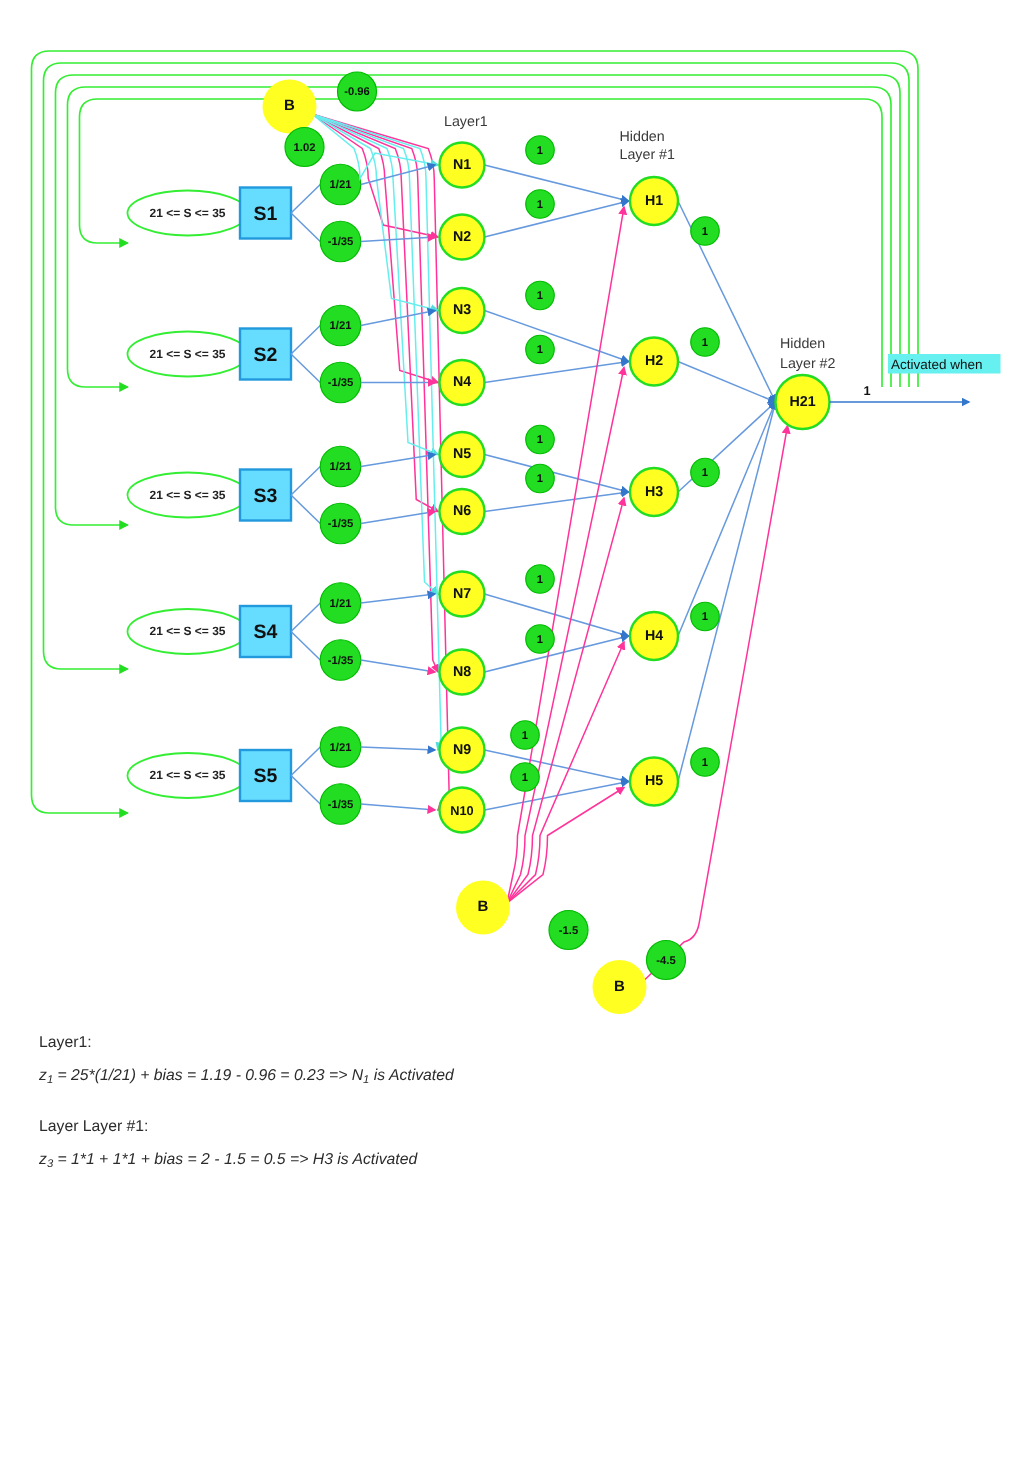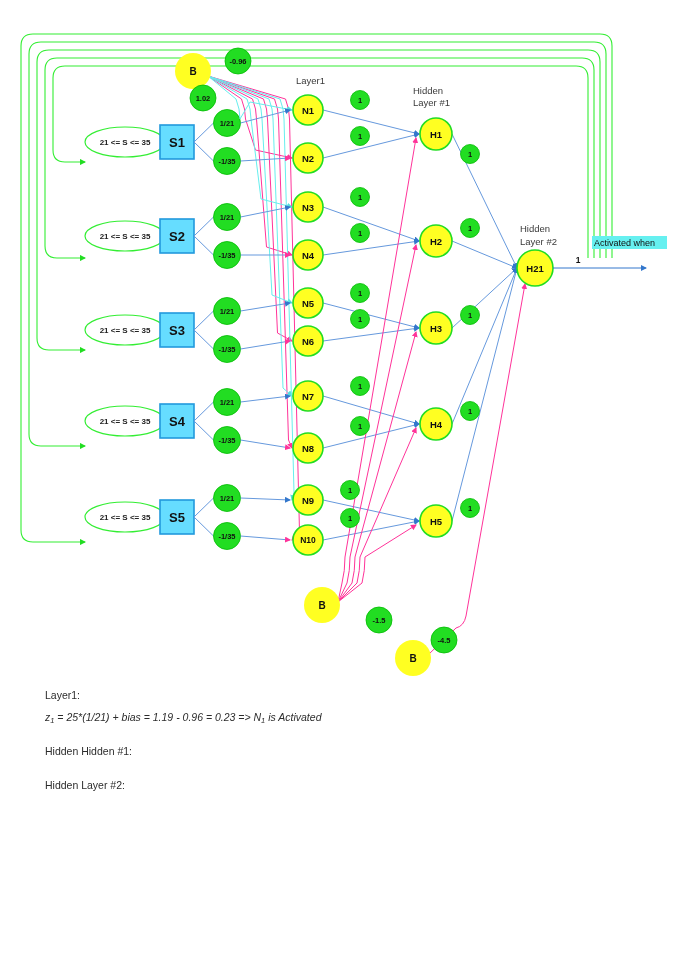--- a/index.html
+++ b/index.html
@@ -5,21 +5,21 @@
   html,body{margin:0;padding:0;background:#ffffff;}
   body{width:676px;height:972px;font-family:"Liberation Sans",sans-serif;overflow:hidden;}
   #root{position:relative;width:676px;height:972px;}
   svg#diagram{position:absolute;left:0;top:0;width:676px;height:676px;}
   .nodeLabel{font-family:"Liberation Sans",sans-serif;font-weight:bold;fill:#111111;text-anchor:middle;dominant-baseline:central;}
   .wLabel{font-family:"Liberation Sans",sans-serif;font-size:7.5px;font-weight:bold;fill:#111111;text-anchor:middle;dominant-baseline:central;}
   .ellipseLabel{font-family:"Liberation Sans",sans-serif;font-size:8px;font-weight:bold;fill:#222222;text-anchor:middle;dominant-baseline:central;}
   .layerCaption{font-family:"Liberation Sans",sans-serif;font-size:9.5px;fill:#3a3a3a;}
   .outWeight{font-family:"Liberation Sans",sans-serif;font-size:8.5px;font-weight:bold;fill:#111111;text-anchor:middle;}
   .actWhen{font-family:"Liberation Sans",sans-serif;font-size:9px;fill:#111111;}
-  #notes{position:absolute;left:45px;top:690px;width:620px;font-size:10.5px;color:#2c2c2c;line-height:1.05;}
+  #notes{position:absolute;left:26px;top:690px;width:620px;font-size:10.5px;color:#2c2c2c;line-height:1.05;}
   #notes .heading{margin:0 0 11px 0;}
   #notes .eq{margin:0 0 11px 0;white-space:nowrap;font-style:italic;}
   #notes .gap{height:12px;}
   sub{font-size:7.5px;vertical-align:baseline;position:relative;top:2px;}
 </style>
 </head>
 <body>
 
 <div id="root">
 
@@ -361,19 +361,19 @@
     <rect x="592" y="236" width="75" height="13" fill="#66F0F0"></rect>
     <text class="actWhen" x="594" y="246">Activated when</text>
   </svg>
 
   <div id="notes">
     <div class="heading">Layer1:</div>
     <div id="sec1">
         <div class="eq">z<sub>1</sub> = 25*(1/21) + bias = 1.19 - 0.96 = 0.23 =&gt; N<sub>1</sub> is Activated</div>
       </div>
     <div class="gap"></div>
-    <div class="heading">Hidden Hidden #1:</div>
+    <div class="heading">Layer Layer #1:</div>
     <div id="sec2">
+        <div class="eq">z<sub>3</sub> = 1*1 + 1*1 + bias = 2 - 1.5 = 0.5 =&gt; H3 is Activated</div>
       </div>
     <div class="gap"></div>
-    <div class="heading">Hidden Layer #2:</div>
   </div>
 </div>
 
 </body></html>

